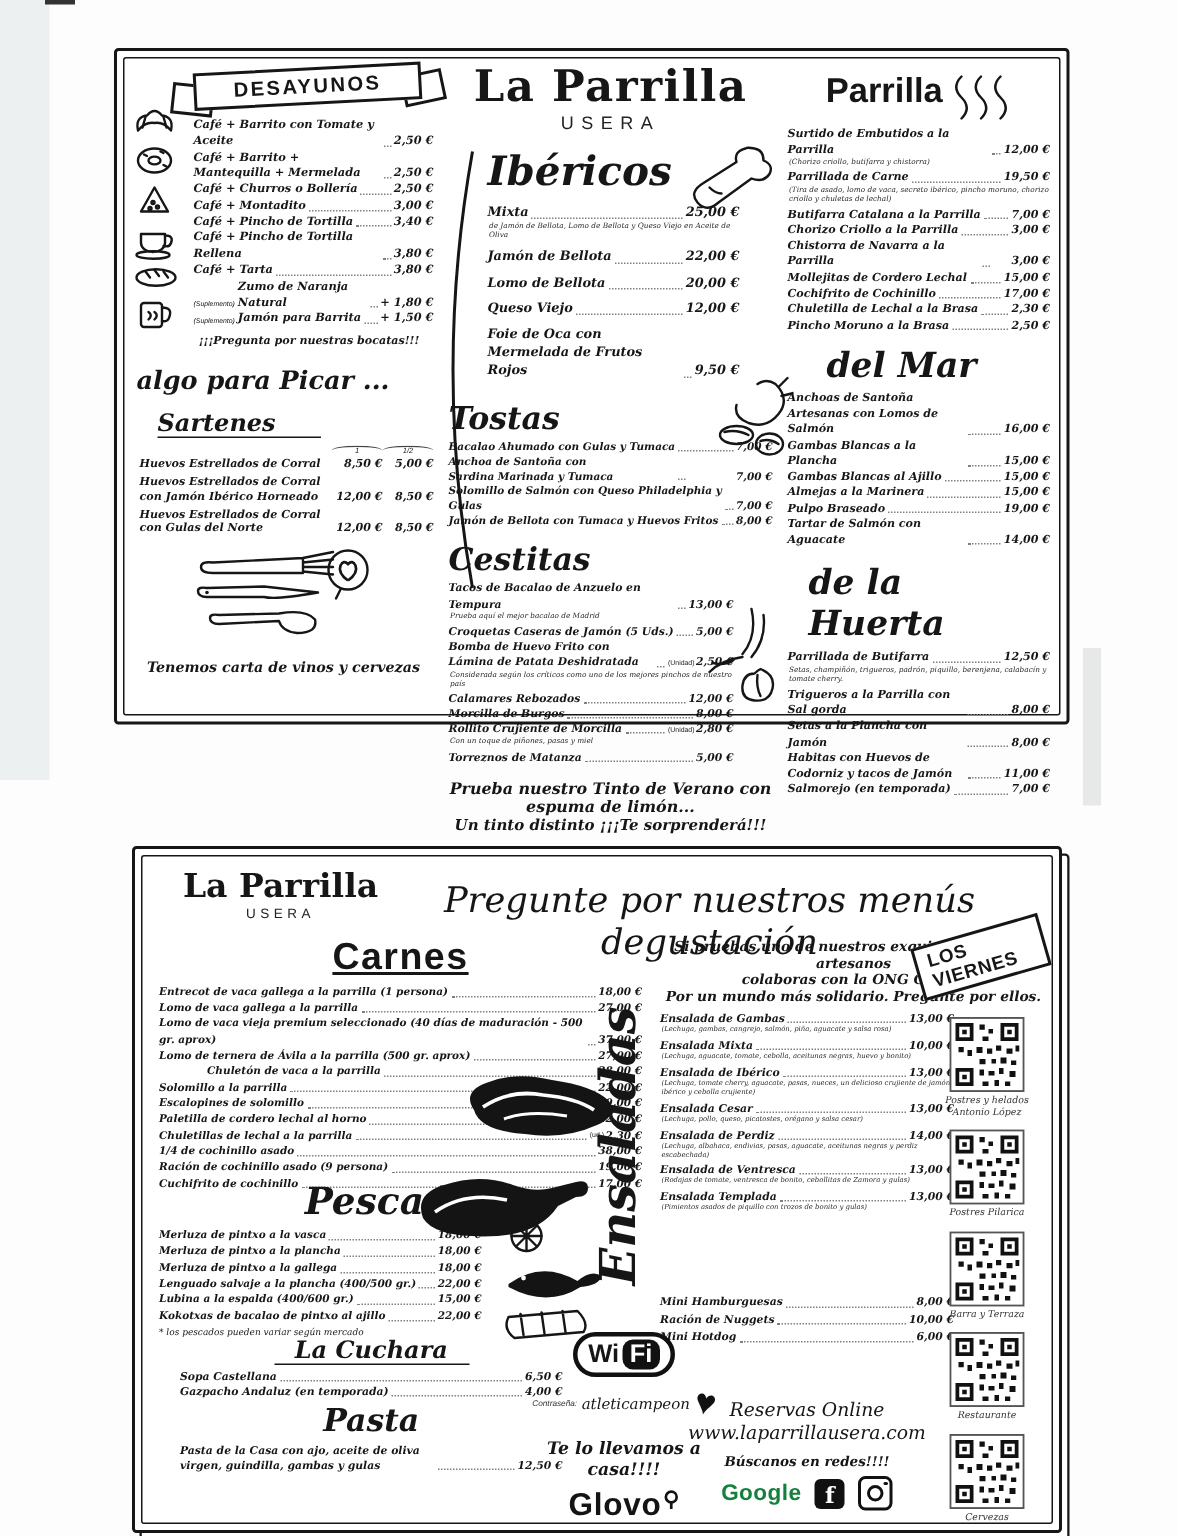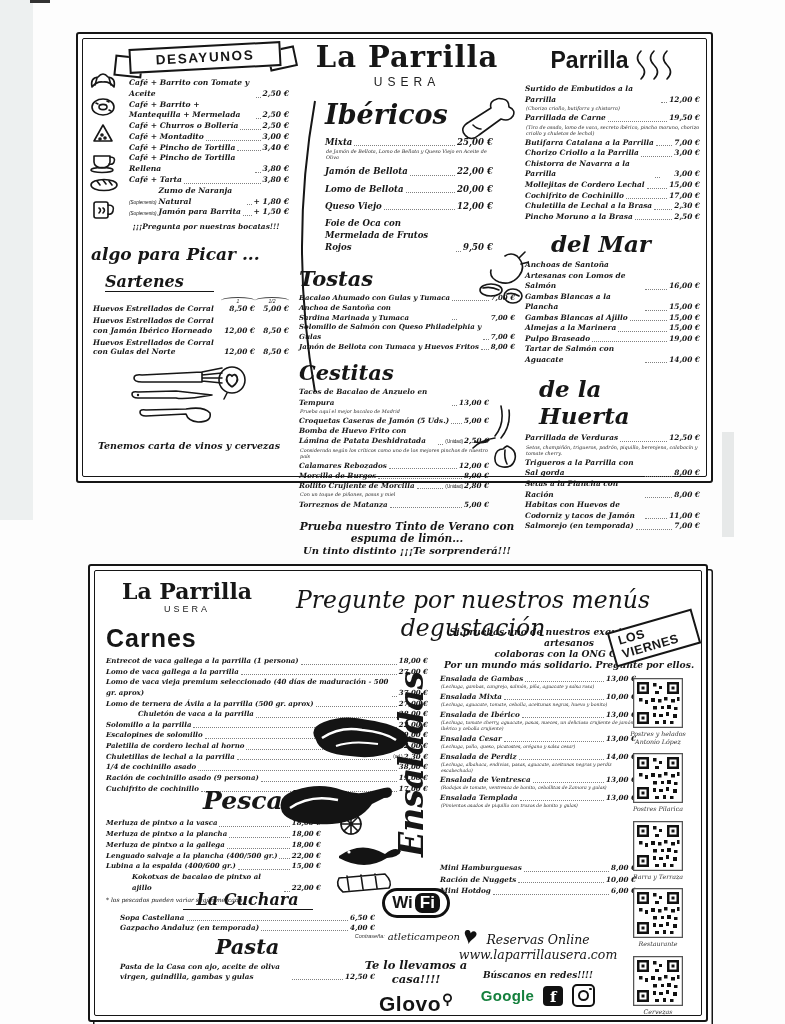--- a/index.html
+++ b/index.html
@@ -522,34 +522,34 @@
             <span class="n" style="max-width:118px;">Tartar de Salmón con Aguacate</span>
             <span class="dots"></span>
             <span class="p">14,00 €</span>
           </div>
         </div>
 
       <div class="script-h" style="font-size:23px;margin:10px 0 4px 14px;">de la Huerta</div>
       <div>
 
           <div class="mi" style="font-size:7.4px;">
-            <span class="n" style="max-width:118px;">Parrillada de Verduras</span>
+            <span class="n" style="max-width:118px;">Parrillada de Butifarra</span>
             <span class="dots"></span>
             <span class="p">12,50 €</span>
           </div>
           <div class="mdesc">Setas, champiñón, trigueros, padrón, piquillo, berenjena, calabacín y tomate cherry.</div>
 
           <div class="mi" style="font-size:7.4px;">
             <span class="n" style="max-width:118px;">Trigueros a la Parrilla con Sal gorda</span>
             <span class="dots"></span>
             <span class="p">8,00 €</span>
           </div>
 
           <div class="mi" style="font-size:7.4px;">
-            <span class="n" style="max-width:118px;">Setas a la Plancha con Ración</span>
+            <span class="n" style="max-width:118px;">Setas a la Plancha con Jamón</span>
             <span class="dots"></span>
             <span class="p">8,00 €</span>
           </div>
 
           <div class="mi" style="font-size:7.4px;">
             <span class="n" style="max-width:118px;">Habitas con Huevos de Codorniz y tacos de Jamón</span>
             <span class="dots"></span>
             <span class="p">11,00 €</span>
           </div>
 
@@ -569,21 +569,21 @@
   <div class="p2-content">
 
     <div style="position:absolute;left:14px;top:6px;width:150px;text-align:center;">
       <div style="font-family:'DejaVu Serif',serif;font-weight:bold;font-size:22px;line-height:1;">La Parrilla</div>
       <div style="font-size:9px;letter-spacing:3px;margin-top:2px;color:#222;">USERA</div>
     </div>
 
     <div class="script-h" style="position:absolute;left:160px;top:12px;width:430px;text-align:center;font-size:23.5px;font-weight:normal;">Pregunte por nuestros menús degustación</div>
 
     <div style="position:absolute;left:8px;top:50px;width:322px;">
-      <div class="sans-h" style="font-size:25px;letter-spacing:1px;">Carnes</div>
+      <div class="sans-h" style="font-size:25px;text-align:center;letter-spacing:1px;text-decoration:underline;">Carnes</div>
       <svg width="105" height="46" viewBox="0 0 105 46" style="position:absolute;left:200px;top:92px;z-index:2;">
         <path d="M10,24 q-8,-12 8,-18 q20,-8 44,-2 q28,4 38,14 q6,10 -8,16 q-22,10 -48,6 Q14,38 10,24 z" fill="#141414"></path>
         <path d="M16,22 q18,-12 40,-8 q22,2 34,10" fill="none" stroke="#fff" stroke-width="2.5"></path>
         <path d="M30,30 q16,-6 42,-2" fill="none" stroke="#fff" stroke-width="2"></path>
       </svg>
       <svg width="120" height="52" viewBox="0 0 120 52" style="position:absolute;left:170px;top:158px;z-index:2;">
         <path d="M6,30 q-6,-16 14,-22 q24,-8 46,0 q14,5 26,2 l16,-4 q8,-2 8,4 q0,6 -8,6 l-12,6 q-12,18 -40,20 Q14,44 6,30 z" fill="#141414"></path>
         <path d="M14,26 q20,-14 48,-8" fill="none" stroke="#fff" stroke-width="2.4"></path>
       </svg>
       <div style="margin-top:3px;">
@@ -708,21 +708,21 @@
             <span class="dots"></span>
             <span class="p">22,00 €</span>
           </div>
 
           <div class="mi" style="font-size:7px;line-height:1.55;">
             <span class="n">Lubina a la espalda (400/600 gr.)</span>
             <span class="dots"></span>
             <span class="p">15,00 €</span>
           </div>
 
-          <div class="mi" style="font-size:7px;line-height:1.55;margin-left:26px;">
+          <div class="mi" style="font-size:7px;line-height:1.55;">
             <span class="n">Kokotxas de bacalao de pintxo al ajillo</span>
             <span class="dots"></span>
             <span class="p">22,00 €</span>
           </div>
         </div>
       <div style="font-size:6px;font-style:italic;font-family:'DejaVu Serif',serif;margin-top:2px;">* los pescados pueden variar según mercado</div>
     </div>
 
     <div style="position:absolute;left:22px;top:316px;width:255px;">
       <div class="script-h" style="font-size:16px;text-align:center;border-bottom:1px solid #161616;display:block;width:130px;margin:0 auto 3px;">La Cuchara</div>

